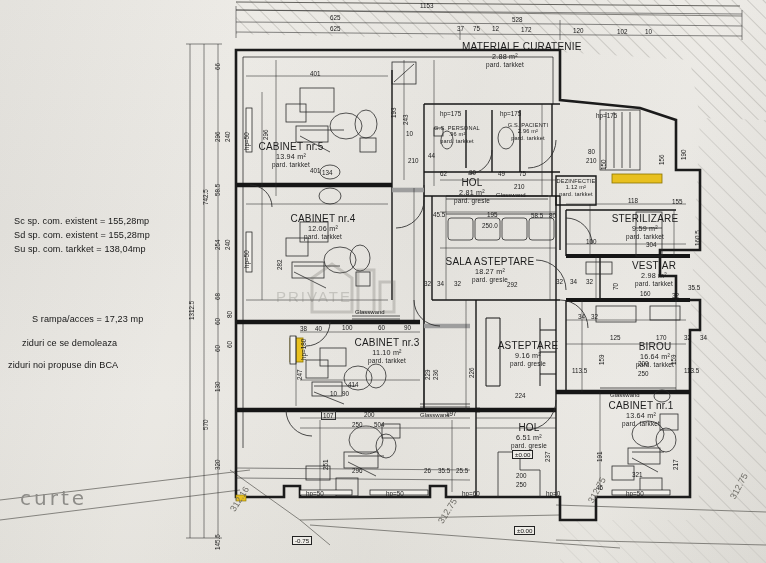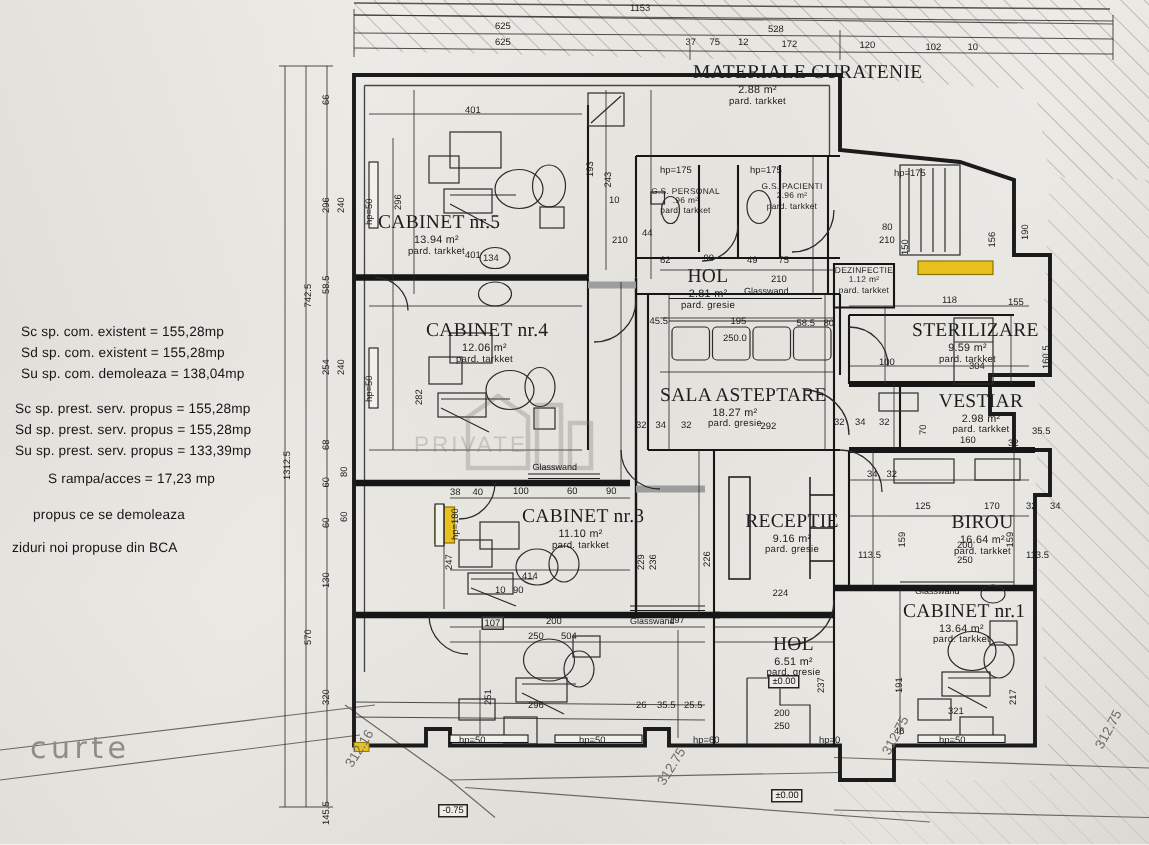--- a/index.html
+++ b/index.html
@@ -9,21 +9,21 @@
         background:#e9e7e2;}
   
   #paper{position:absolute;inset:0;
      background:
        linear-gradient(103deg, rgba(0,0,0,0.035) 0%, rgba(255,255,255,0.05) 28%, rgba(0,0,0,0.02) 55%, rgba(255,255,255,0.06) 80%, rgba(0,0,0,0.04) 100%),
        linear-gradient(180deg,#eceae5 0%,#e7e5e0 40%,#eae8e3 70%,#e4e2dc 100%);
   }
   svg{position:absolute;left:0;top:0;}
   .lbl{position:absolute;color:#1c1c1c;line-height:1.15;white-space:nowrap;}
   .room{text-align:center;font-size:7.2px;letter-spacing:.2px;}
-  .room .nm{font-size:13px;font-family:Liberation Serif, serif;}
+  .room .nm{font-size:10px;}
   .room .ar{font-size:7.2px;}
   .room .fin{font-size:6.4px;}
   .dim{font-size:6.3px;color:#1b1b1b;}
   .dimv{font-size:6.3px;color:#1b1b1b;transform-origin:left top;}
   .tiny{font-size:5.6px;}
   .legend{font-size:9.1px;color:#161616;line-height:1.55;letter-spacing:.1px;}
   .hand{font-family:"DejaVu Sans",sans-serif;color:#8d8c88;letter-spacing:3px;}
   .lvl{position:absolute;font-size:6.2px;border:1px solid #222;background:#eeece7;
        padding:0px 2px;color:#111;}
   .wm{position:absolute;color:rgba(120,118,112,0.30);font-weight:normal;
@@ -293,29 +293,24 @@
       <path d="M452,420 L452,492"></path>
       <path d="M466,300 L466,410"></path>
       <path d="M674,210 L674,256"></path>
       <path d="M676,300 L676,390"></path>
     </g>
   </svg>
 
   <div class="lbl legend" style="left:14px;top:214px;">
     <div>Sc sp. com. existent = 155,28mp</div>
     <div>Sd sp. com. existent = 155,28mp</div>
-    <div>Su sp. com. demoleaza = 138,04mp</div>
-  </div>
-  <div class="lbl legend" style="left:10px;top:265px;">
-    <div>Sc sp. prest. serv. propus = 155,28mp</div>
-    <div>Sd sp. prest. serv. propus = 155,28mp</div>
-    <div>Su sp. prest. serv. propus  = 133,39mp</div>
+    <div>Su sp. com. tarkket = 138,04mp</div>
   </div>
   <div class="lbl legend" style="left:32px;top:312px;">S rampa/acces  = 17,23 mp</div>
-  <div class="lbl legend" style="left:22px;top:336px;">propus ce se demoleaza</div>
+  <div class="lbl legend" style="left:22px;top:336px;">ziduri ce se demoleaza</div>
   <div class="lbl legend" style="left:8px;top:358px;">ziduri noi propuse din BCA</div>
 
   <div class="lbl room" style="left:252px;top:141px;width:78px;">
     <div class="nm">CABINET nr.5</div>
     <div class="ar">13.94 m²</div>
     <div class="fin">pard. tarkket</div>
   </div>
 
   <div class="lbl room" style="left:284px;top:213px;width:78px;">
     <div class="nm">CABINET nr.4</div>
@@ -378,21 +373,21 @@
     <div class="fin">pard. tarkket</div>
   </div>
 
   <div class="lbl room" style="left:440px;top:256px;width:100px;">
     <div class="nm">SALA ASTEPTARE</div>
     <div class="ar">18.27 m²</div>
     <div class="fin">pard. gresie</div>
   </div>
 
   <div class="lbl room" style="left:494px;top:340px;width:68px;">
-    <div class="nm">RECEPTIE</div>
+    <div class="nm">ASTEPTARE</div>
     <div class="ar">9.16 m²</div>
     <div class="fin">pard. gresie</div>
   </div>
 
   <div class="lbl room" style="left:622px;top:341px;width:66px;text-align:center;">
     <div class="nm">BIROU</div>
     <div class="ar">16.64 m²</div>
     <div class="fin">pard. tarkket</div>
   </div>
 

